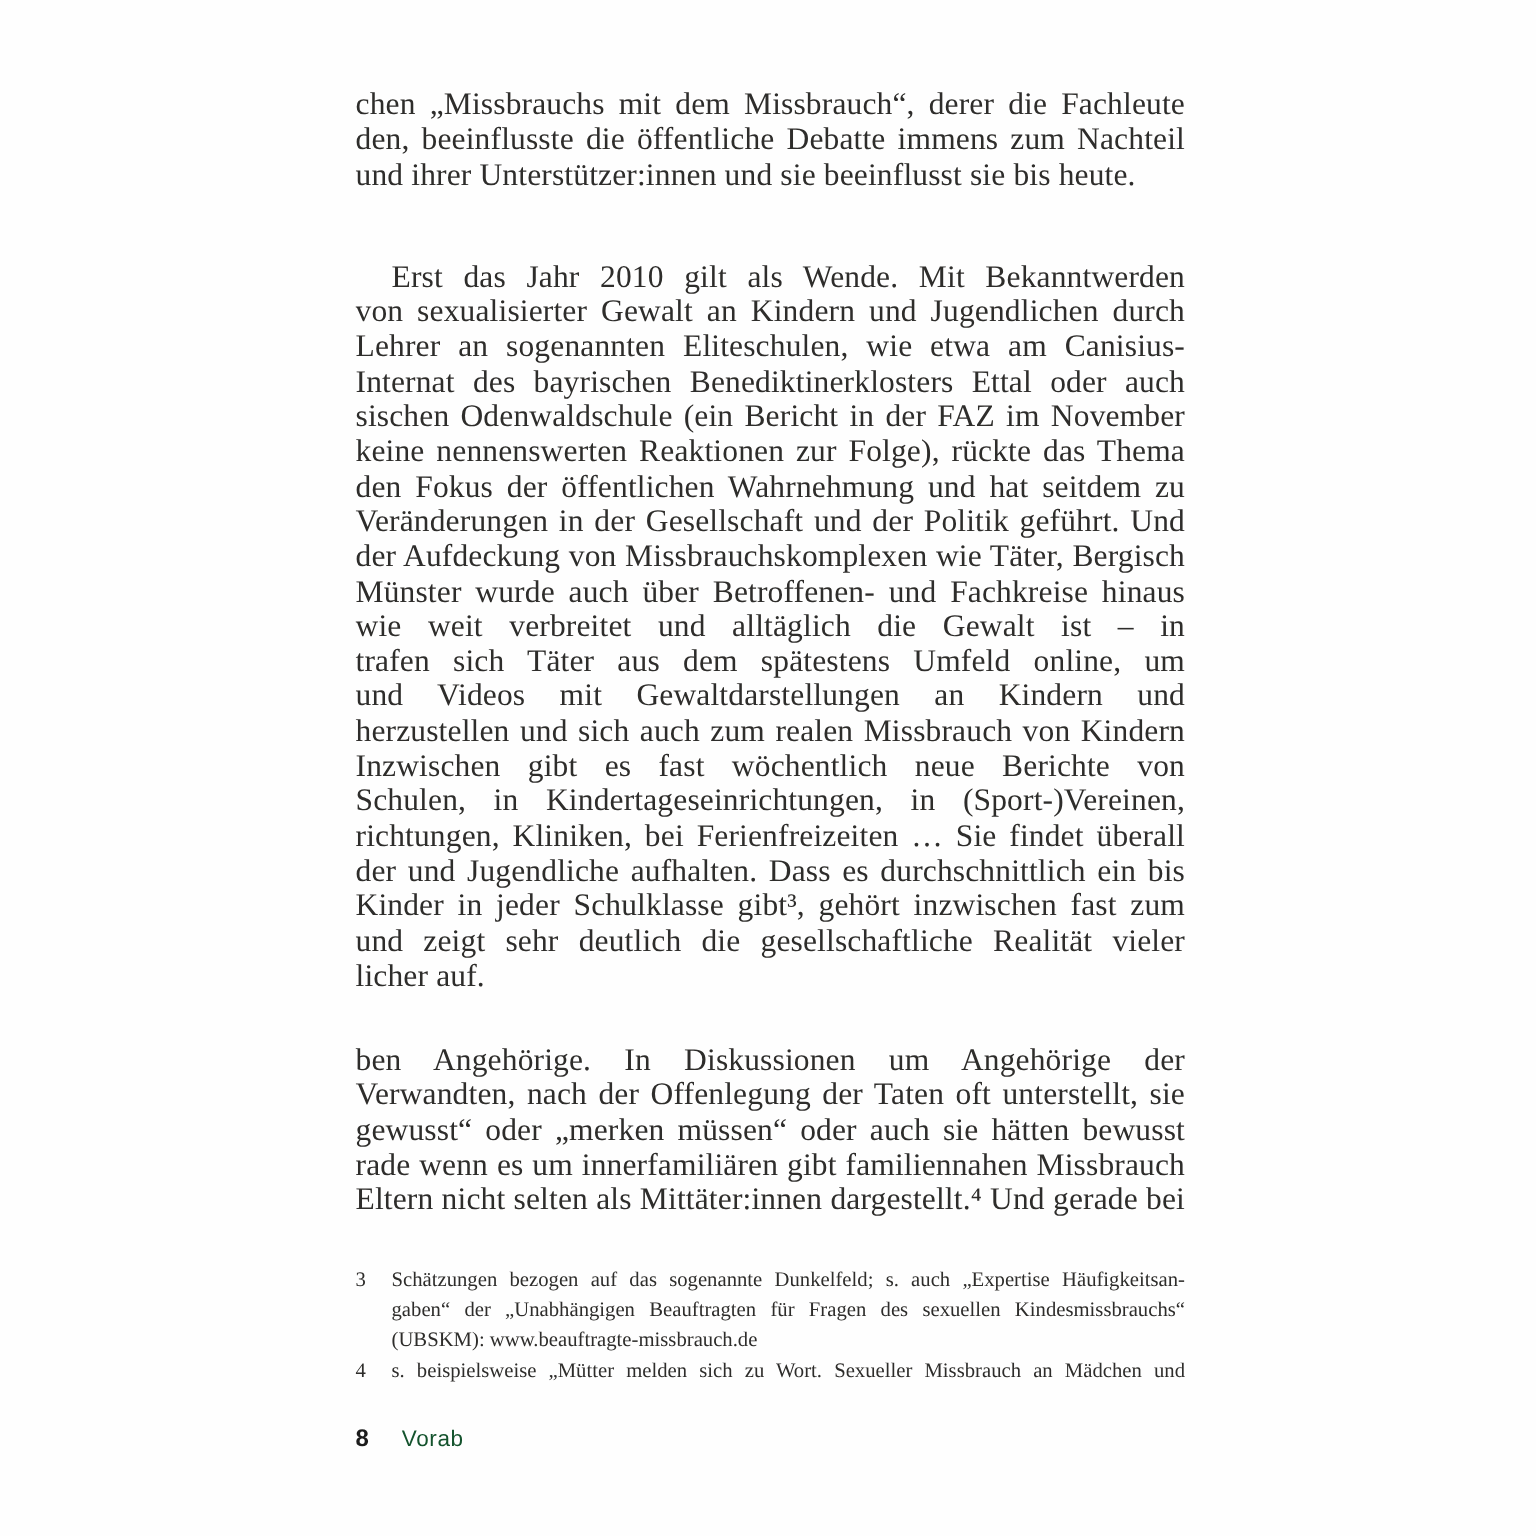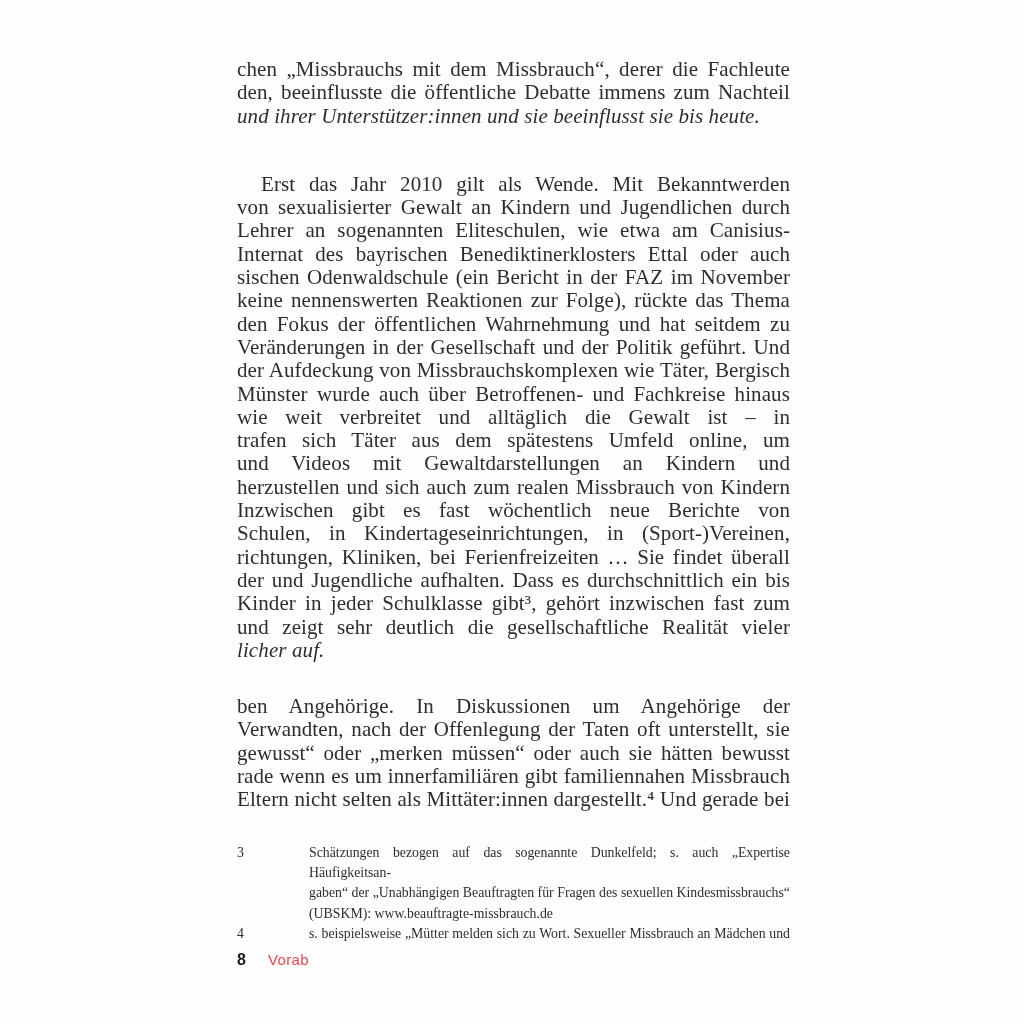--- a/index.html
+++ b/index.html
@@ -29,34 +29,33 @@
     line-height: 23.3px;
     font-size: 21px;
     text-align: justify;
     text-align-last: justify;
     overflow: hidden;
     letter-spacing: 0.1px;
   }
   .line.no-just {
     text-align: left;
     text-align-last: left;
-    font-style: italic;
   }
   .line.indent { text-indent: 24px; margin-top: 45px; }
 
   .footnotes {
     margin-top: 31px;
     font-size: 13.8px;
   }
   .footnote { display: flex; }
   .fn-num {
     flex: 0 0 24px;
     line-height: 20.3px;
   }
-  .fn-body { flex: 1 1 auto; margin-left: 48px; }
+  .fn-body { flex: 1 1 auto; }
   .fn-line {
     line-height: 20.3px;
     text-align: justify;
     text-align-last: justify;
     overflow: hidden;
   }
   .fn-line.no-just {
     text-align: center;
     text-align-last: left;
   }
@@ -70,21 +69,21 @@
     gap: 22px;
     font-family: "Liberation Sans", "DejaVu Sans", sans-serif;
   }
   .page-number {
     font-size: 16px;
     font-weight: bold;
     color: #1c1c1c;
   }
   .section-label {
     font-size: 15px;
-    color: #ef4444;
+    color: #14532d;
     letter-spacing: 0.4px;
   }
 </style>
 </head>
 <body>
 
 <div class="page">
   <div class="text-block">
     <div id="paragraphs">
         <div class="paragraph">

